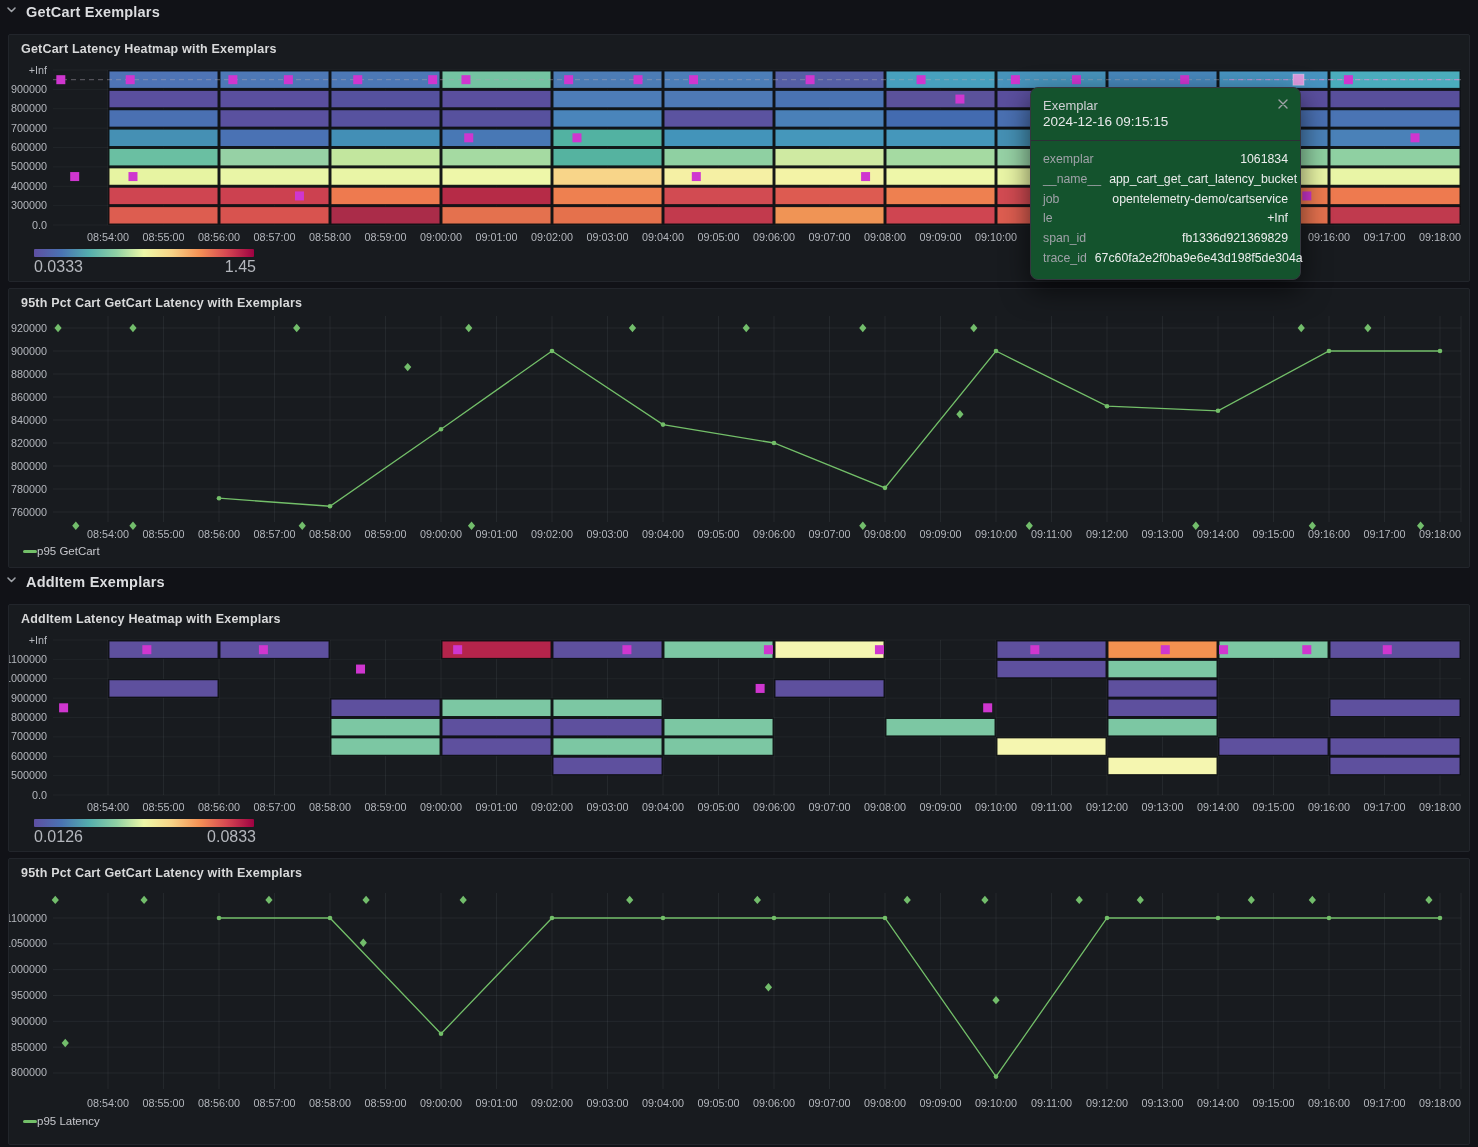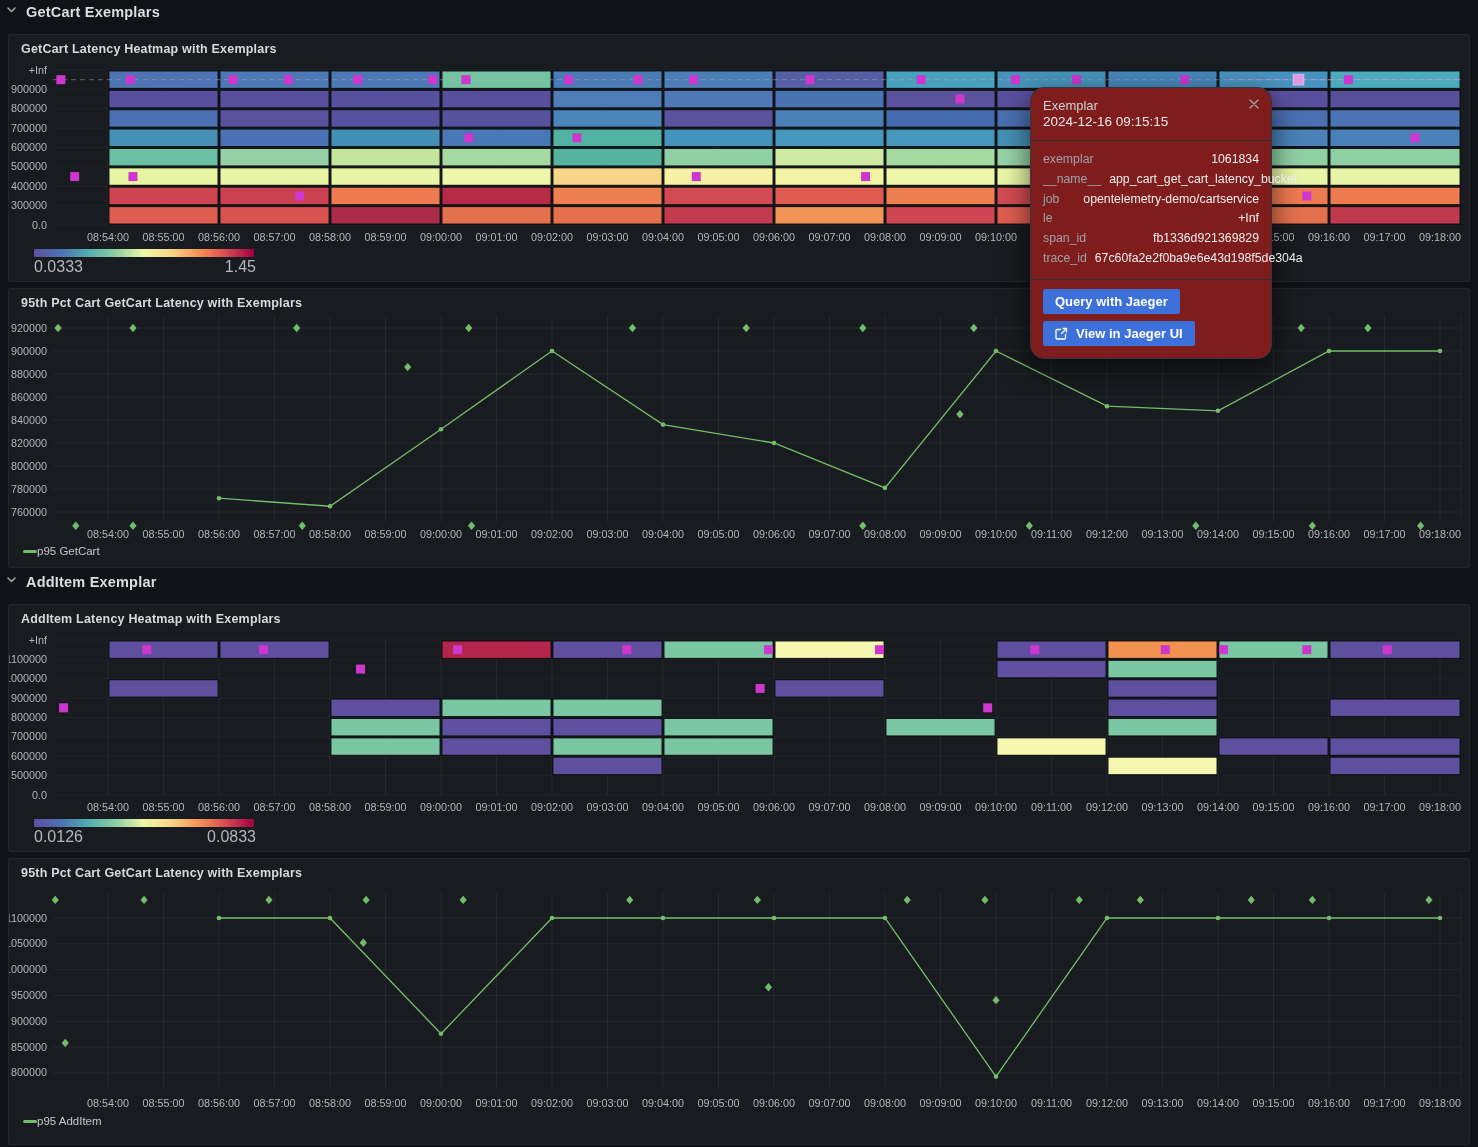--- a/index.html
+++ b/index.html
@@ -13,22 +13,22 @@
   #p0{top:34px;height:248px;} #p1{top:288px;height:280px;} #p2{top:604px;height:248px;} #p3{top:858px;height:287px;}
   .panel h2{position:absolute;top:7px;left:12px;margin:0;font-size:12.5px;font-weight:700;color:#d8d9da;letter-spacing:.2px;cursor:pointer;}
   .panel svg{position:absolute;left:0;top:0;}
   .grad{position:absolute;left:25px;width:220px;height:8px;border-radius:1px;top:214px;}
   .grad-labels{position:absolute;left:25px;width:222px;top:223px;display:flex;justify-content:space-between;
                font-size:16px;color:#b4b7bd;}
   .legend{position:absolute;left:14px;top:256px;display:flex;align-items:center;gap:0;
           font-size:11.5px;color:#c6c7cc;cursor:pointer;}
   .legend .swatch{width:14px;height:3px;border-radius:2px;}
   
-  #tooltip{position:absolute;left:1030px;top:87px;width:242px;background:#7f1d1d;border:1px solid #34373f;
-           border-radius:14px;box-shadow:0 10px 28px rgba(0,0,0,.6);z-index:20;box-sizing:border-box;}
+  #tooltip{position:absolute;left:1030px;top:87px;width:271px;background:#14532d;border:1px solid #34373f;
+           border-radius:8px;box-shadow:0 10px 28px rgba(0,0,0,.6);z-index:20;box-sizing:border-box;}
   .tt-head{padding:10px 12px 11px;}
   .tt-titlerow{display:flex;justify-content:space-between;align-items:flex-start;}
   .tt-title{font-size:13px;color:#cfd0d4;}
   .tt-close{background:none;border:none;padding:0;color:#9fa2a8;cursor:pointer;line-height:1;}
   .tt-date{margin-top:1px;font-size:13.5px;color:#e8e9ea;}
   .tt-rows{border-top:1px solid #2c2f36;padding:9px 12px 10px;}
   .tt-row{display:flex;justify-content:space-between;gap:8px;line-height:19.8px;font-size:12.3px;}
   .tt-key{color:#9fa2a8;white-space:nowrap;}
   .tt-val{color:#eceded;font-weight:400;white-space:nowrap;}
   .tt-actions{border-top:1px solid #2c2f36;padding:9px 12px 12px;display:flex;flex-direction:column;
@@ -364,21 +364,21 @@
     <span>p95 GetCart</span>
   </div>
 </section>
 
 <div class="sec-header" id="sec2">
   <span class="chev">
     <svg width="11" height="11" viewBox="0 0 11 11">
         <polyline points="2,4 5.5,7.5 9,4" fill="none" stroke="#9fa2a8" stroke-width="1.6" stroke-linecap="round" stroke-linejoin="round"></polyline>
       </svg>
   </span>
-  <span class="sec-label">AddItem Exemplar</span>
+  <span class="sec-label">AddItem Exemplars</span>
 </div>
 
 <section class="panel" id="p2">
   <svg width="1460" height="246">
       <line x1="99" y1="35" x2="99" y2="190" stroke="rgba(204,212,220,0.07)"></line>
       <line x1="154.5" y1="35" x2="154.5" y2="190" stroke="rgba(204,212,220,0.07)"></line>
       <line x1="210" y1="35" x2="210" y2="190" stroke="rgba(204,212,220,0.07)"></line>
       <line x1="265.5" y1="35" x2="265.5" y2="190" stroke="rgba(204,212,220,0.07)"></line>
       <line x1="321" y1="35" x2="321" y2="190" stroke="rgba(204,212,220,0.07)"></line>
       <line x1="376.5" y1="35" x2="376.5" y2="190" stroke="rgba(204,212,220,0.07)"></line>
@@ -599,21 +599,21 @@
       <text x="1153.5" y="248" text-anchor="middle" font-size="10.8" fill="#b4b7bd" font-family="Liberation Sans, DejaVu Sans, sans-serif">09:13:00</text>
       <text x="1209" y="248" text-anchor="middle" font-size="10.8" fill="#b4b7bd" font-family="Liberation Sans, DejaVu Sans, sans-serif">09:14:00</text>
       <text x="1264.5" y="248" text-anchor="middle" font-size="10.8" fill="#b4b7bd" font-family="Liberation Sans, DejaVu Sans, sans-serif">09:15:00</text>
       <text x="1320" y="248" text-anchor="middle" font-size="10.8" fill="#b4b7bd" font-family="Liberation Sans, DejaVu Sans, sans-serif">09:16:00</text>
       <text x="1375.5" y="248" text-anchor="middle" font-size="10.8" fill="#b4b7bd" font-family="Liberation Sans, DejaVu Sans, sans-serif">09:17:00</text>
       <text x="1431" y="248" text-anchor="middle" font-size="10.8" fill="#b4b7bd" font-family="Liberation Sans, DejaVu Sans, sans-serif">09:18:00</text>
     </svg>
   <h2>95th Pct Cart GetCart Latency with Exemplars</h2>
   <div class="legend">
     <span class="swatch" style="background: rgb(115, 191, 105);"></span>
-    <span>p95 AddItem</span>
+    <span>p95 Latency</span>
   </div>
 </section>
 
 <div id="tooltip">
   <div class="tt-head">
     <div class="tt-titlerow">
       <span class="tt-title">Exemplar</span>
       <button class="tt-close" aria-label="close">
         <svg width="10" height="10" viewBox="0 0 10 10">
             <path d="M1 1 L9 9 M9 1 L1 9" stroke="#9fa2a8" stroke-width="1.4" stroke-linecap="round"></path>
@@ -641,28 +641,13 @@
       </div>
       <div class="tt-row">
         <span class="tt-key">span_id</span>
         <span class="tt-val">fb1336d921369829</span>
       </div>
       <div class="tt-row">
         <span class="tt-key">trace_id</span>
         <span class="tt-val">67c60fa2e2f0ba9e6e43d198f5de304a</span>
       </div>
     </div>
-  <div class="tt-actions">
-    <button class="tt-btn">
-      <span>Query with Jaeger</span>
-    </button>
-    <button class="tt-btn">
-      <span style="display:inline-flex;">
-        <svg width="13" height="13" viewBox="0 0 13 13" fill="none" stroke="#fff" stroke-width="1.3" stroke-linecap="round" stroke-linejoin="round">
-          <path d="M10.5 7.5 V11 a1 1 0 0 1 -1 1 H2 a1 1 0 0 1 -1 -1 V3.5 a1 1 0 0 1 1 -1 H5.5"></path>
-          <path d="M8 1.5 H11.5 V5"></path>
-          <path d="M11.5 1.5 L6.5 6.5"></path>
-        </svg>
-      </span>
-      <span>View in Jaeger UI</span>
-    </button>
-  </div>
 </div>
 
 </body></html>

